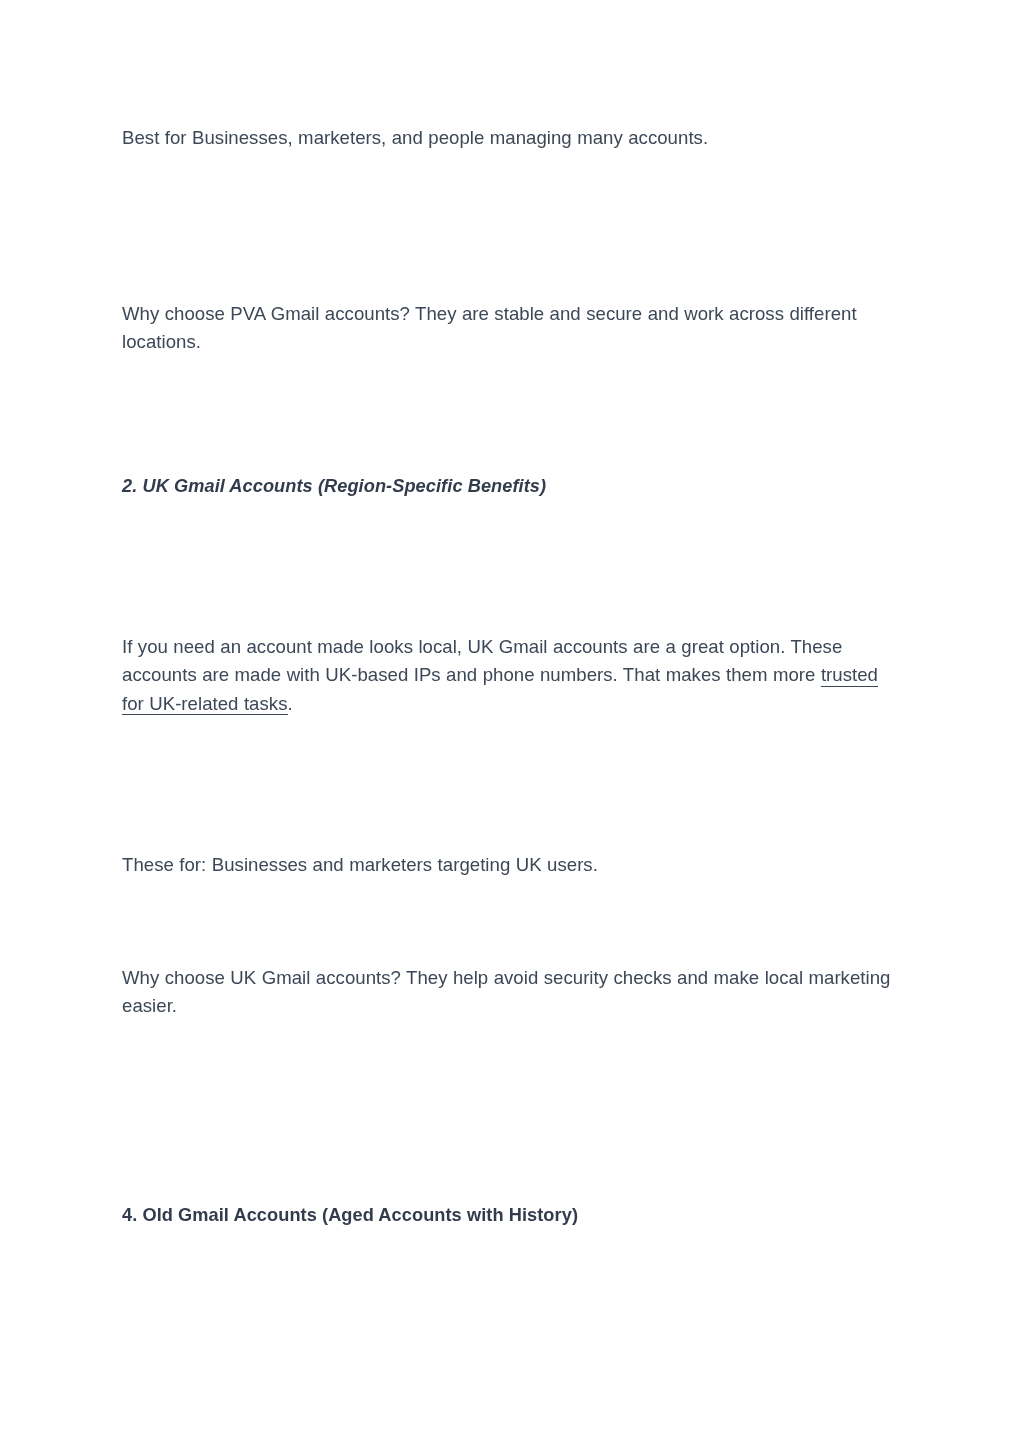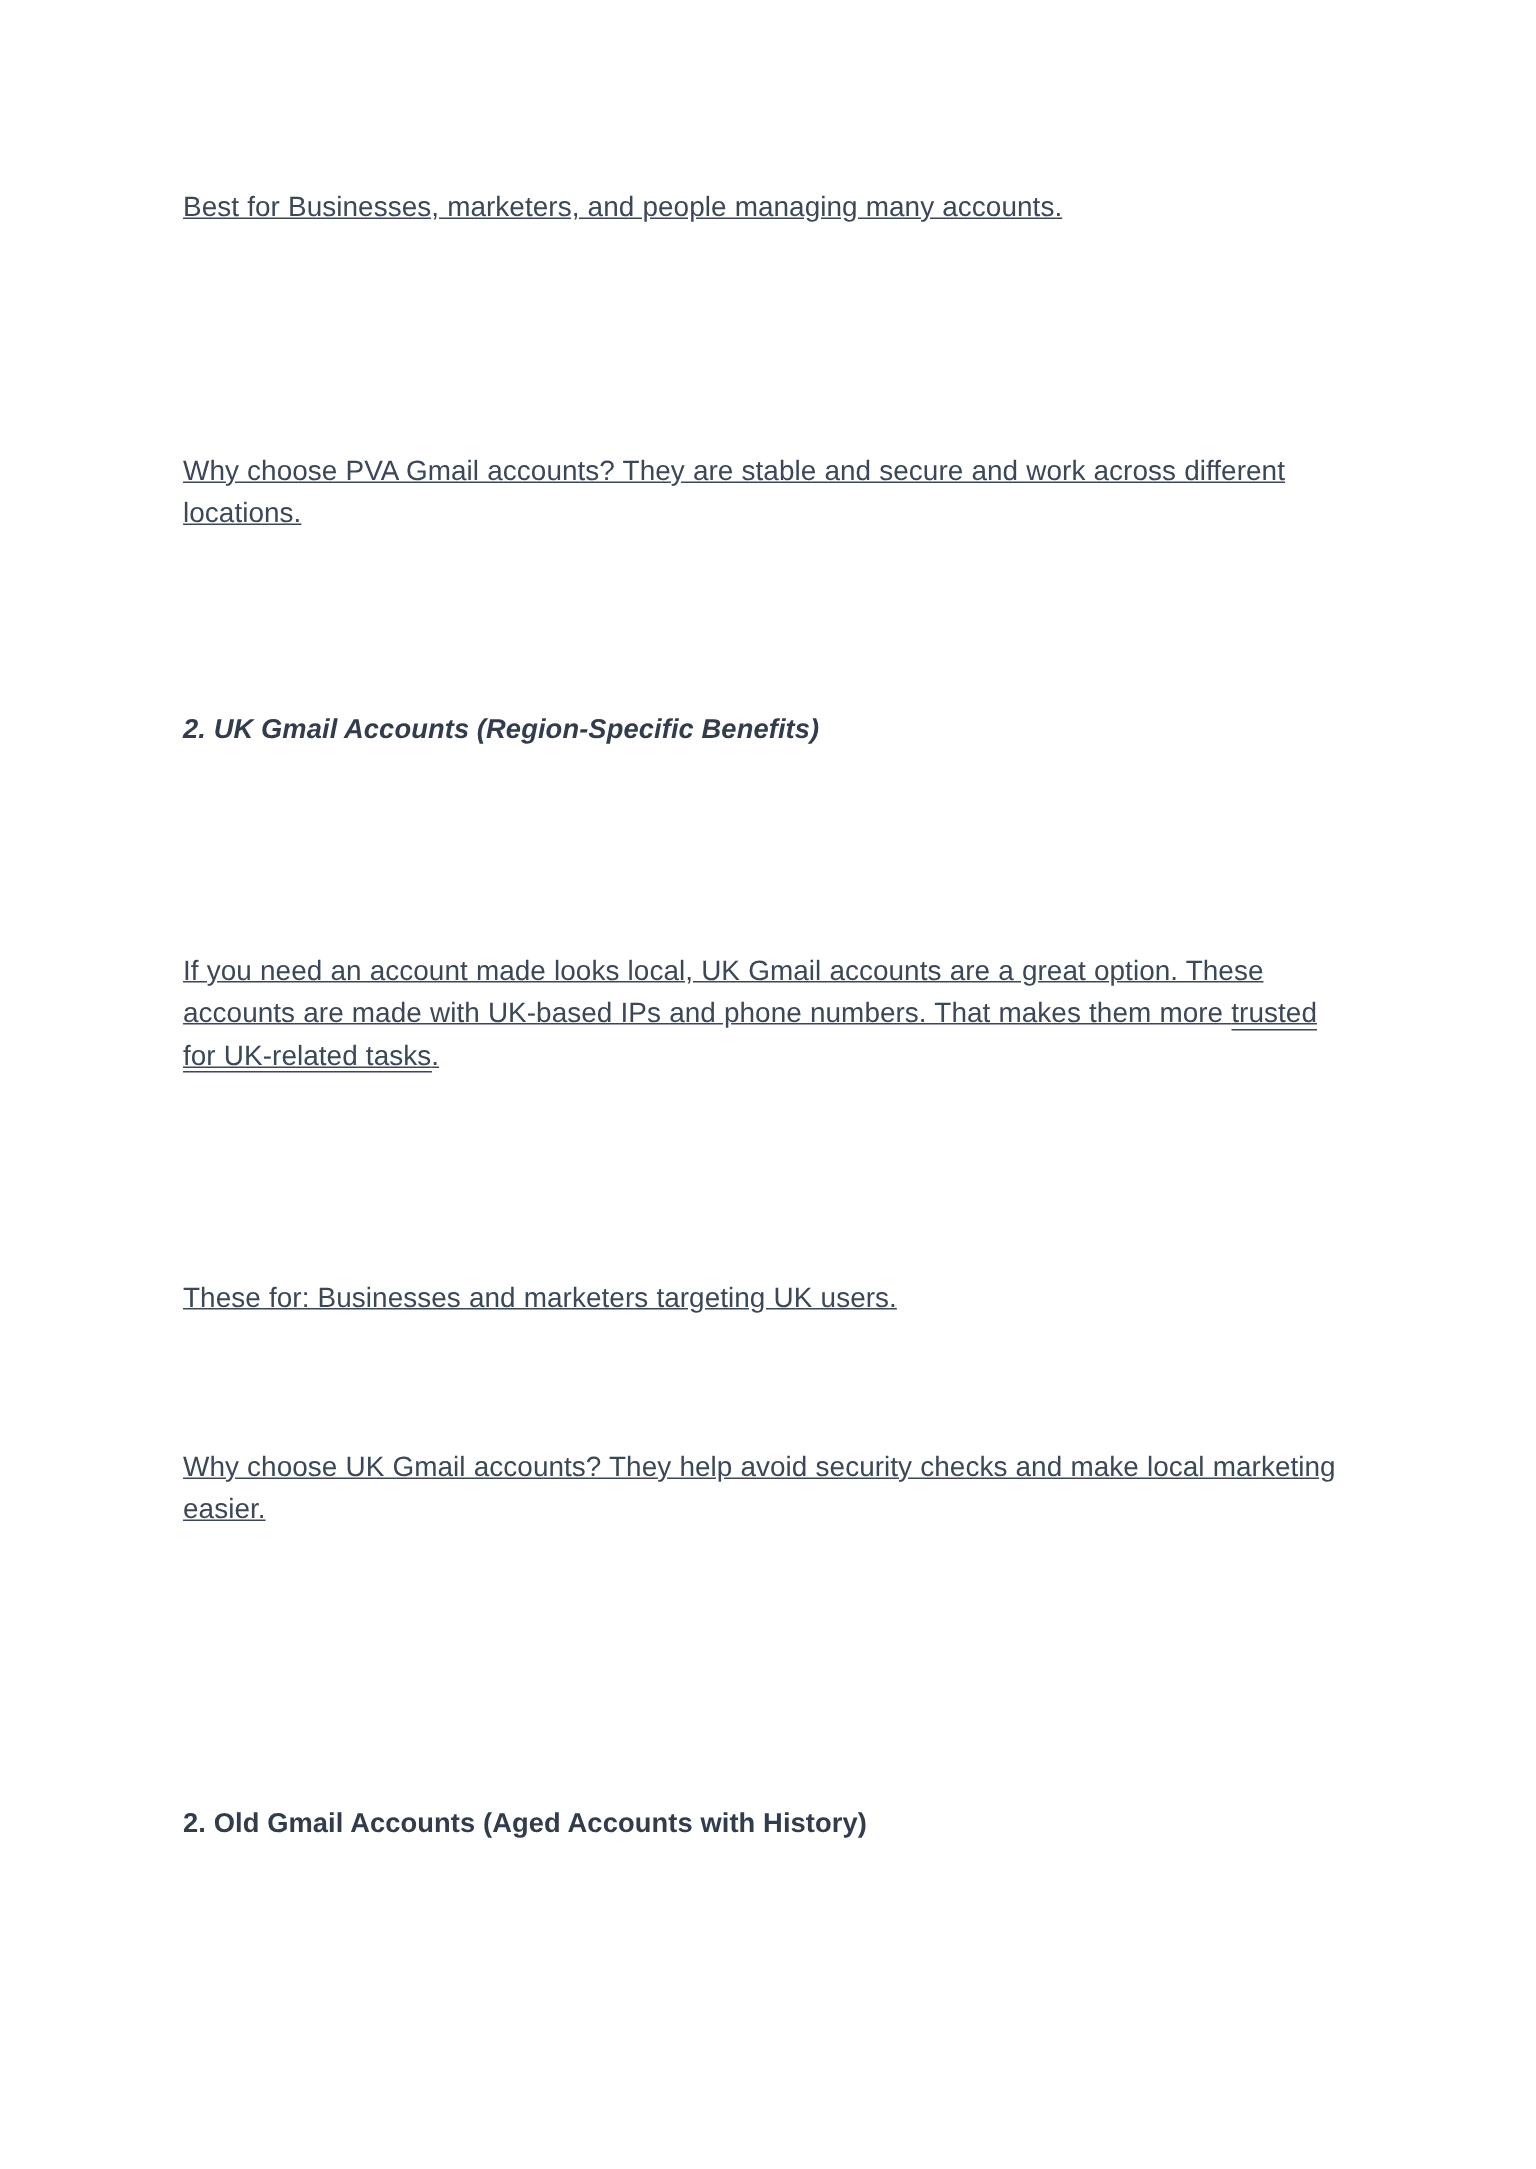--- a/index.html
+++ b/index.html
@@ -40,21 +40,20 @@
     margin: 0;
   }
 
   .para {
     font-size: 18.6px;
     line-height: 28.4px;
     color: #3c4757;
     letter-spacing: 0.002em;
     font-weight: 400;
     word-spacing: 0.012em;
-    text-decoration: underline;
   }
 
   .heading {
     font-size: 18.2px;
     line-height: 26px;
     color: #333c4d;
     font-weight: 700;
     letter-spacing: 0.004em;
   }
 
@@ -86,16 +85,16 @@
     <p class="block para b-why-pva">Why choose PVA Gmail accounts? They are stable and secure and work across different locations.</p>
 
     <h2 class="block heading b-heading-uk">2. UK Gmail Accounts (Region-Specific Benefits)</h2>
 
     <p class="block para b-uk-desc"><span>If you need an account made looks local, UK Gmail accounts are a great option. These accounts are made with UK-based IPs and phone numbers. That makes them more </span><a class="doc-link" href="#">trusted for UK-related tasks</a><span>.</span></p>
 
     <p class="block para b-best-for-2">These for: Businesses and marketers targeting UK users.</p>
 
     <p class="block para b-why-uk">Why choose UK Gmail accounts? They help avoid security checks and make local marketing easier.</p>
 
-    <h2 class="block heading b-heading-old">2. Old Gmail Accounts (Aged Accounts with History)</h2>
+    <h2 class="block heading b-heading-old">4. Old Gmail Accounts (Aged Accounts with History)</h2>
 
   </div>
 </div>
 
 </body></html>

